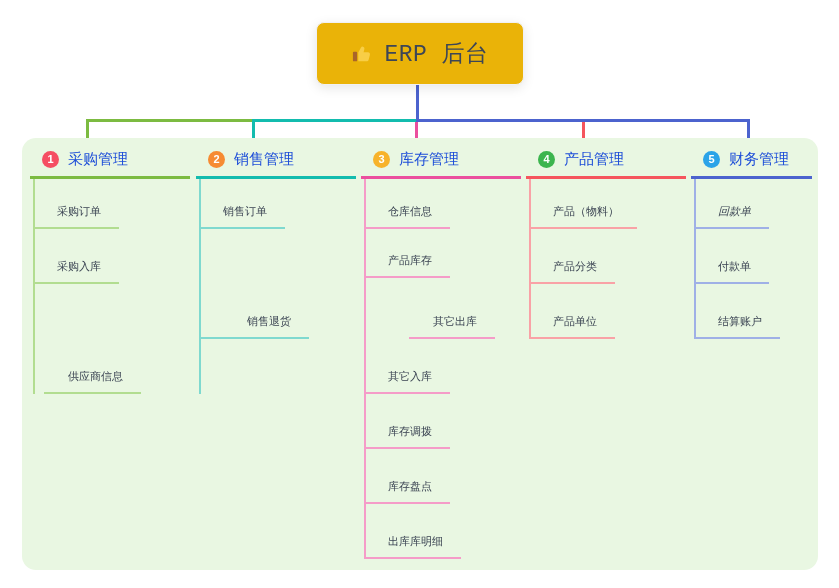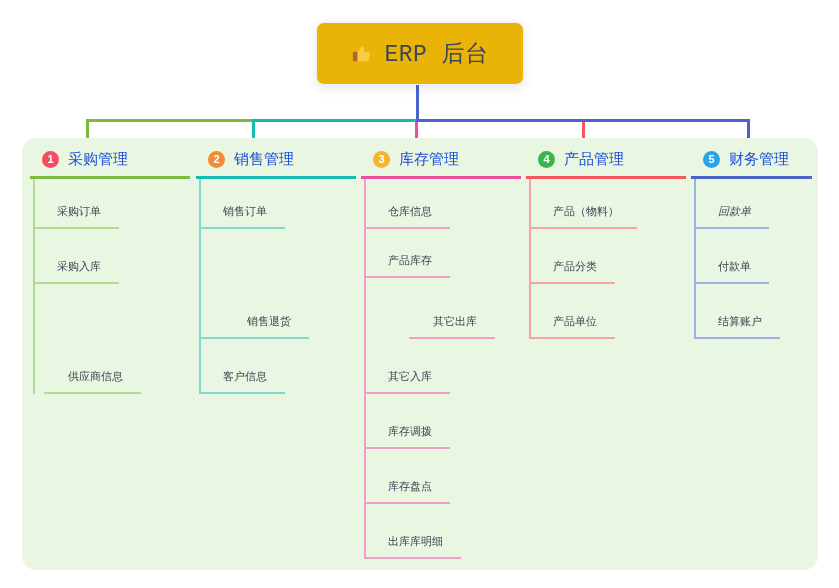--- a/index.html
+++ b/index.html
@@ -72,21 +72,20 @@
   <div class="child" style="left: 33px; top: 257px; border-bottom-color: rgb(178, 221, 144);">采购入库</div>
   <div class="child" style="left: 37px; top: 367px; border-bottom-color: rgb(178, 221, 144); margin-left: 7px;">供应商信息</div>
 
   <div class="branch-header" style="left: 196px; width: 160px; border-bottom-color: rgb(19, 188, 174);">
     <span class="badge" style="background: rgb(246, 139, 50);">2</span>
     <span class="branch-label">销售管理</span>
   </div>
   <div class="spine" style="left: 199px; height: 215px; background: rgb(127, 217, 207);"></div>
   <div class="child" style="left: 199px; top: 202px; border-bottom-color: rgb(127, 217, 207);">销售订单</div>
   <div class="child" style="left: 199px; top: 312px; border-bottom-color: rgb(127, 217, 207); padding-left: 48px;">销售退货</div>
-  <div class="child" style="left: 199px; top: 367px; border-bottom-color: rgb(127, 217, 207);">客户信息</div>
 
   <div class="branch-header" style="left: 361px; width: 160px; border-bottom-color: rgb(235, 79, 158);">
     <span class="badge" style="background: rgb(247, 179, 43);">3</span>
     <span class="branch-label">库存管理</span>
   </div>
   <div class="spine" style="left: 364px; height: 380px; background: rgb(245, 156, 200);"></div>
   <div class="child" style="left: 364px; top: 202px; border-bottom-color: rgb(245, 156, 200);">仓库信息</div>
   <div class="child" style="left: 364px; top: 251px; border-bottom-color: rgb(245, 156, 200);">产品库存</div>
   <div class="child" style="left: 380px; top: 312px; border-bottom-color: rgb(245, 156, 200); margin-left: 29px;">其它出库</div>
   <div class="child" style="left: 364px; top: 367px; border-bottom-color: rgb(245, 156, 200);">其它入库</div>

